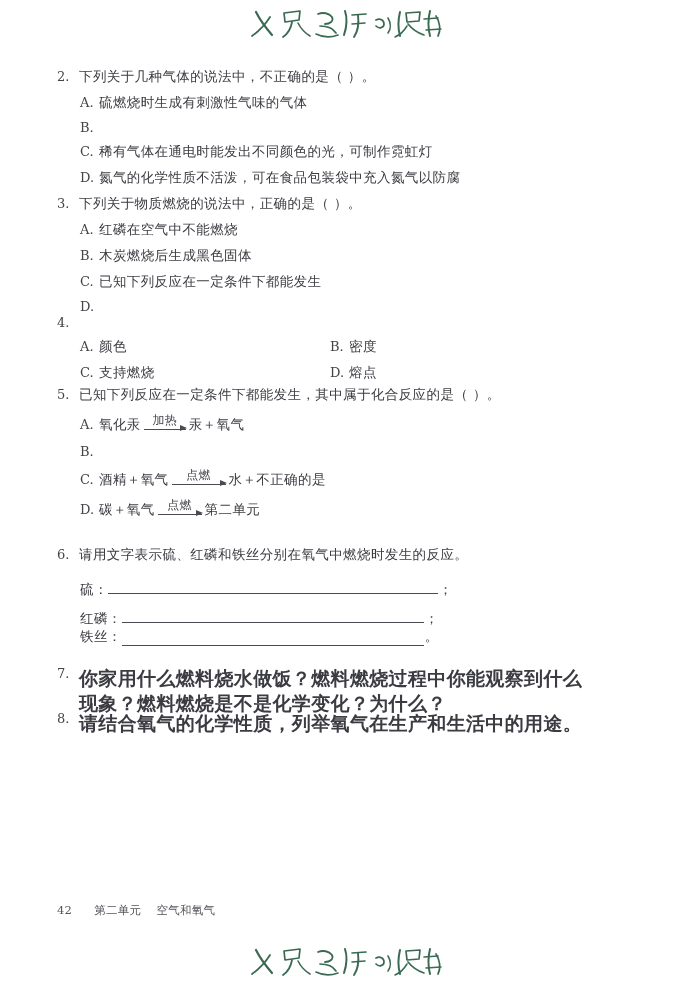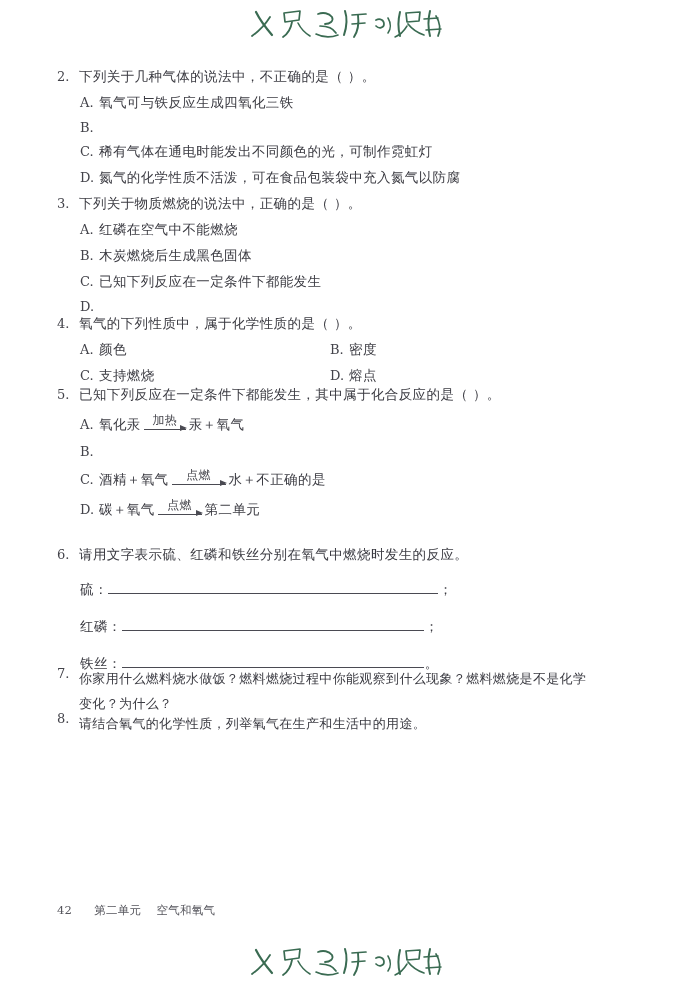--- a/index.html
+++ b/index.html
@@ -153,24 +153,25 @@
     margin-left: 1px;
   }
 
   
   .qwrap {
     display: flex;
     align-items: flex-start;
   }
   .qwrap .qnum { padding-top: 0; }
   .qpara {
-    font-size: 13px;
+    font-size: 19px;
     letter-spacing: 0.35px;
     line-height: 25px;
     width: 510px;
+    font-weight: bold;
   }
 
   
   .footer {
     position: absolute;
     left: 57px;
     top: 903px;
     font-size: 11.5px;
     color: #55555c;
     letter-spacing: 0.3px;
@@ -216,21 +217,21 @@
 
 <div class="sheet">
 
   <div class="qblock" style="left:57px; top:68px;">
     <div class="qline">
       <span class="qnum">2.</span>
       <span class="qstem">下列关于几种气体的说法中，不正确的是（        ）。</span>
     </div>
     <div class="opt" style="margin-top:8px;">
       <span class="optlabel">A.</span>
-      <span class="opttext">氧气可与铁反应生成四氧化三铁</span>
+      <span class="opttext">硫燃烧时生成有刺激性气味的气体</span>
     </div>
     <div class="opt" style="margin-top:8px;">
       <span class="optlabel">B.</span>
     </div>
     <div class="opt" style="margin-top:8px;">
       <span class="optlabel">C.</span>
       <span class="opttext">稀有气体在通电时能发出不同颜色的光，可制作霓虹灯</span>
     </div>
     <div class="opt" style="margin-top:8px;">
       <span class="optlabel">D.</span>
@@ -256,21 +257,20 @@
       <span class="opttext">已知下列反应在一定条件下都能发生</span>
     </div>
     <div class="opt" style="margin-top:8px;">
       <span class="optlabel">D.</span>
     </div>
   </div>
 
   <div class="qblock" style="left:57px; top:315px;">
     <div class="qline">
       <span class="qnum">4.</span>
-      <span class="qstem">氧气的下列性质中，属于化学性质的是（        ）。</span>
     </div>
     <div class="optrow" style="margin-top:8px;">
       <span class="optcol first">
         <span class="optlabel">A.</span>
         <span class="opttext">颜色</span>
       </span>
       <span class="optcol">
         <span class="optlabel">B.</span>
         <span class="opttext">密度</span>
       </span>
@@ -341,26 +341,26 @@
     <div class="qline">
       <span class="qnum">6.</span>
       <span class="qstem">请用文字表示硫、红磷和铁丝分别在氧气中燃烧时发生的反应。</span>
     </div>
 
     <div class="blankrow" style="margin-top:16px;">
       <span class="blanklabel">硫：</span>
       <span class="blankline" style="width: 330px;"></span>
       <span class="blankend">；</span>
     </div>
-    <div class="blankrow" style="margin-top:18px;text-align:center;">
+    <div class="blankrow" style="margin-top:10px;text-align:center;">
       <span class="blanklabel">红磷：</span>
       <span class="blankline" style="width: 302px;"></span>
       <span class="blankend">；</span>
     </div>
-    <div class="blankrow" style="margin-top:18px;">
+    <div class="blankrow" style="align-items:flex-end;">
       <span class="blanklabel">铁丝：</span>
       <span class="blankline" style="width: 302px;"></span>
       <span class="blankend">。</span>
     </div>
   </div>
 
   <div class="qblock qwrap" style="left:57px; top:666px;">
     <span class="qnum">7.</span>
     <span class="qpara">你家用什么燃料烧水做饭？燃料燃烧过程中你能观察到什么现象？燃料燃烧是不是化学变化？为什么？</span>
   </div>

